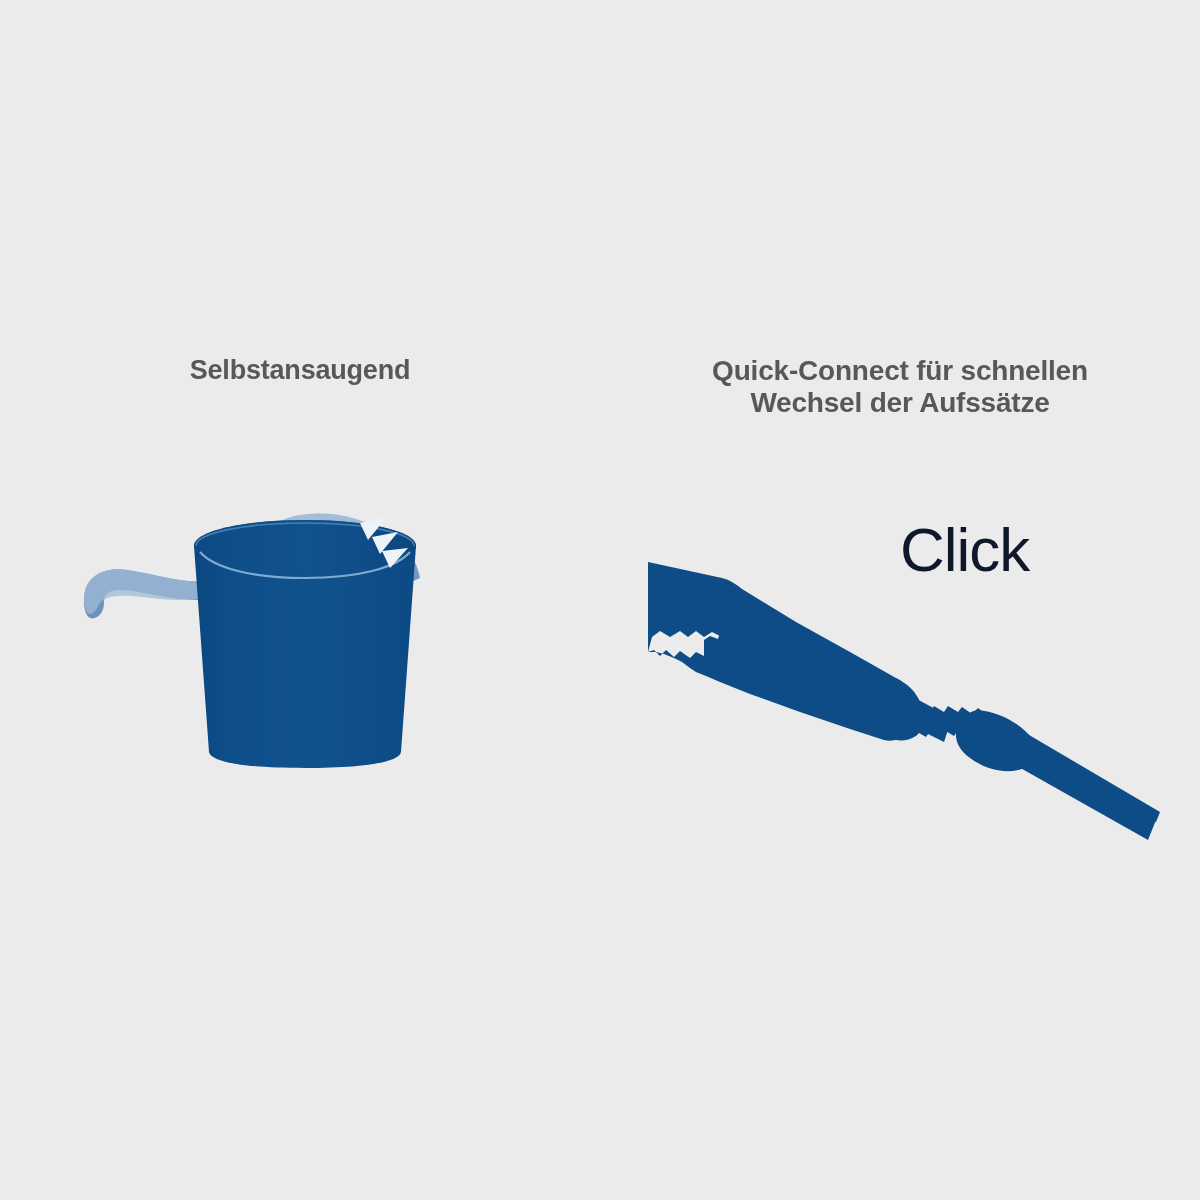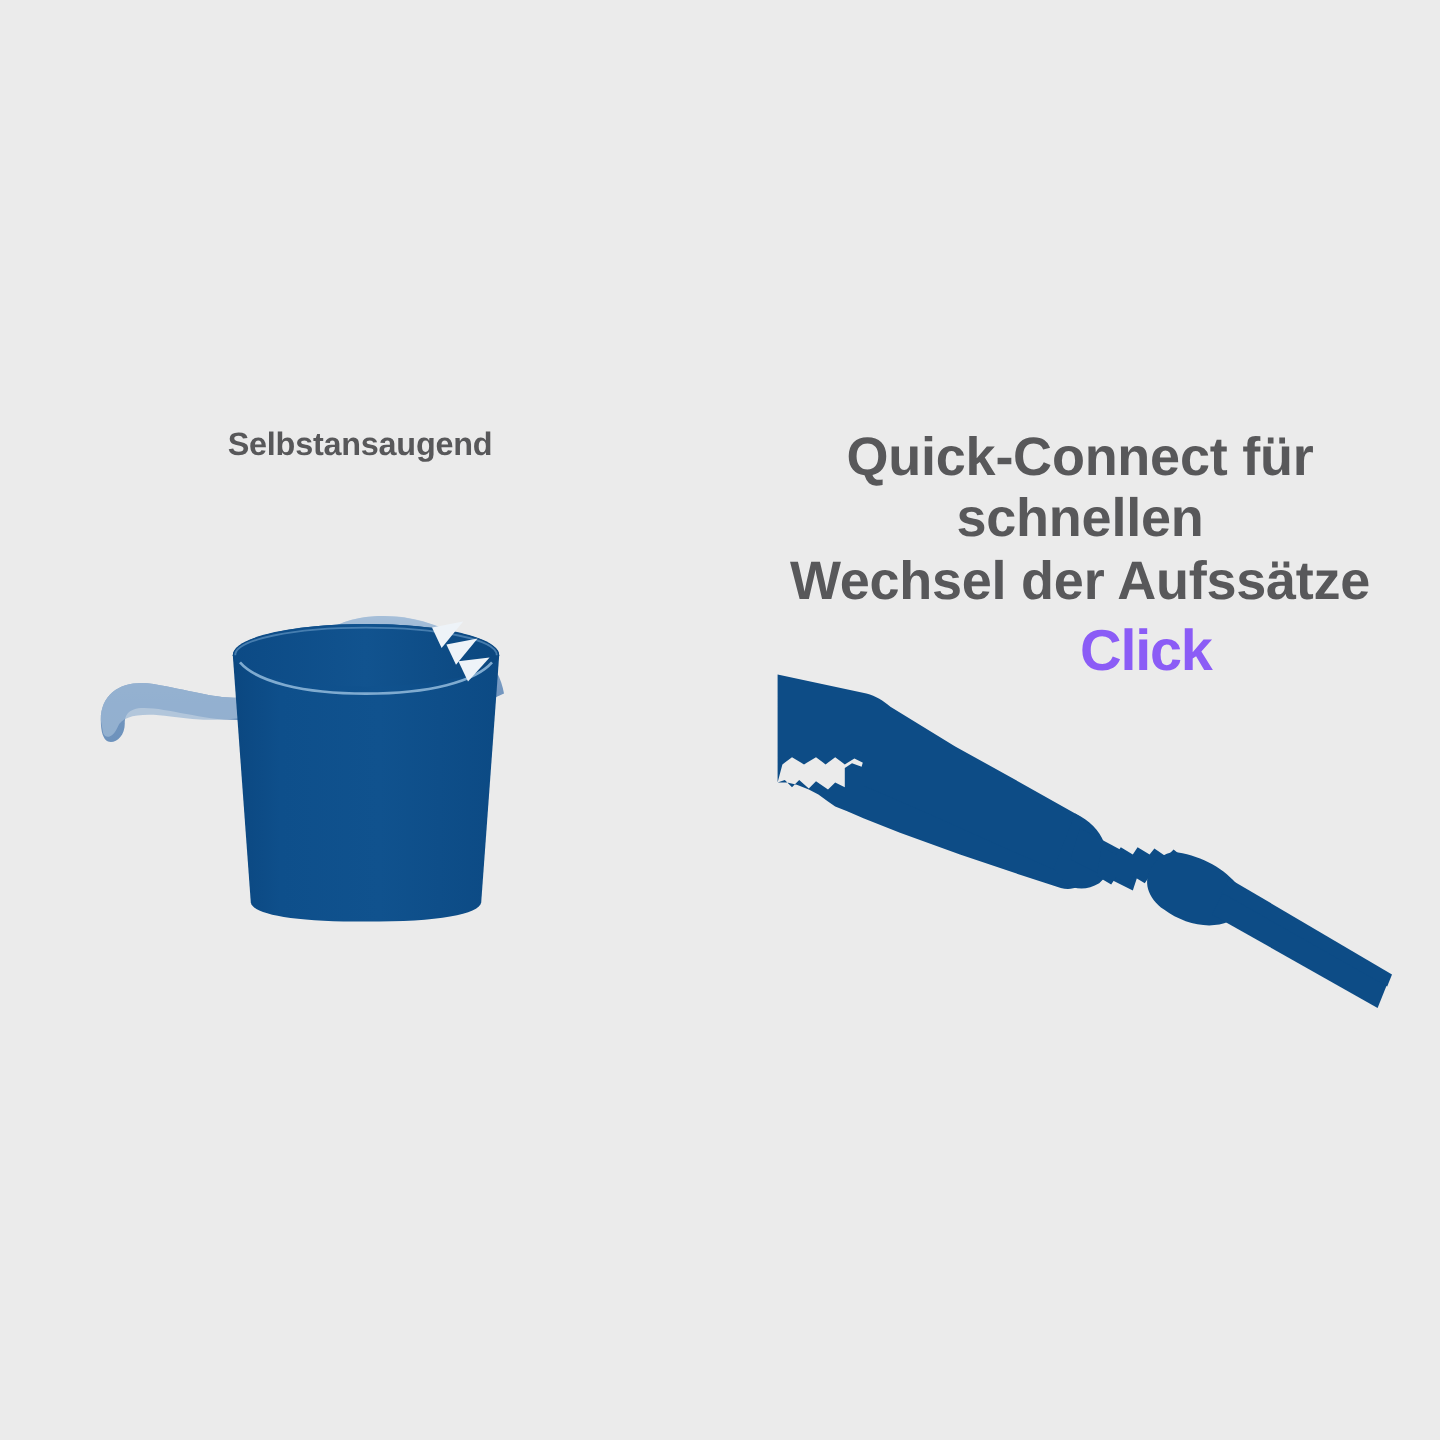--- a/index.html
+++ b/index.html
@@ -40,31 +40,31 @@
   #caption-left {
     left: 20px;
     top: 355px;
     width: 560px;
     font-size: 27px;
   }
   #caption-right {
     left: 10px;
     top: 355px;
     width: 580px;
-    font-size: 45px;
+    font-size: 28px;
   }
 
   .click-label {
     position: absolute;
     left: 300px;
     top: 519px;
     width: 300px;
-    font-size: 48px;
-    font-weight: bold;
-    color: #8b5cf6;
+    font-size: 62px;
+    font-weight: normal;
+    color: #0f172a;
     letter-spacing: -1px;
     line-height: 1;
   }
 
   .art {
     position: absolute;
     left: 0;
     top: 0;
     width: 600px;
     height: 1200px;

